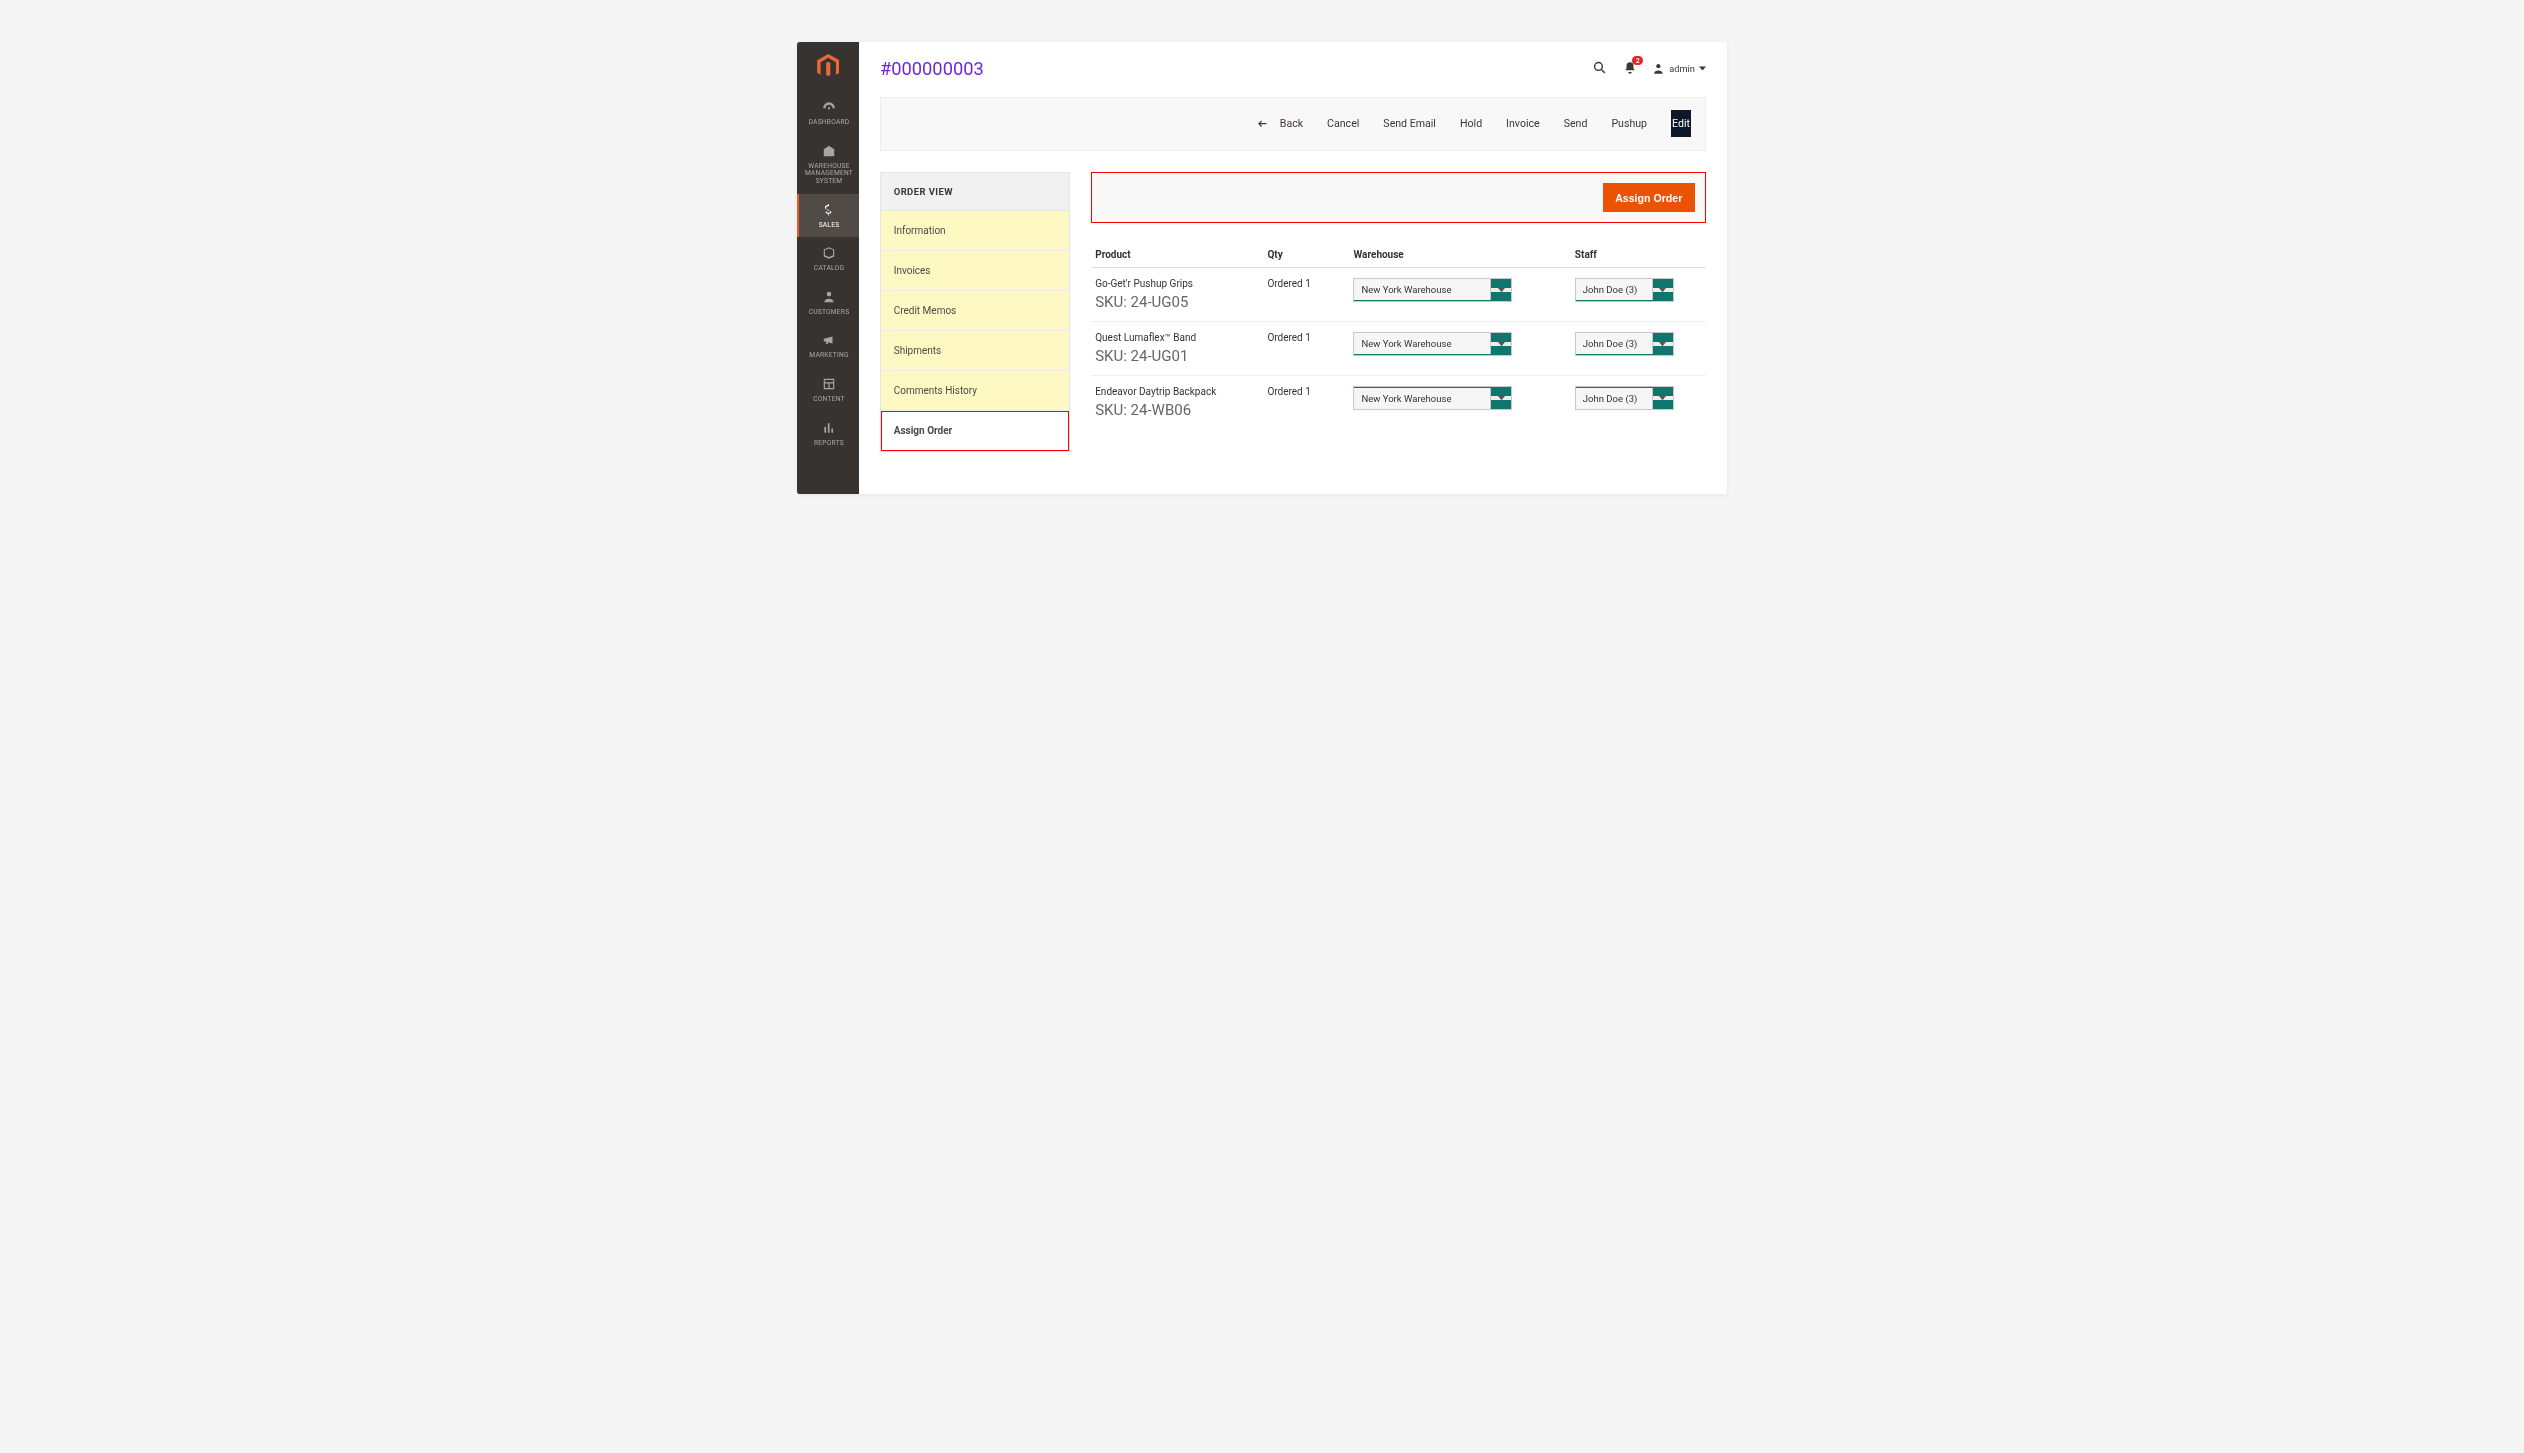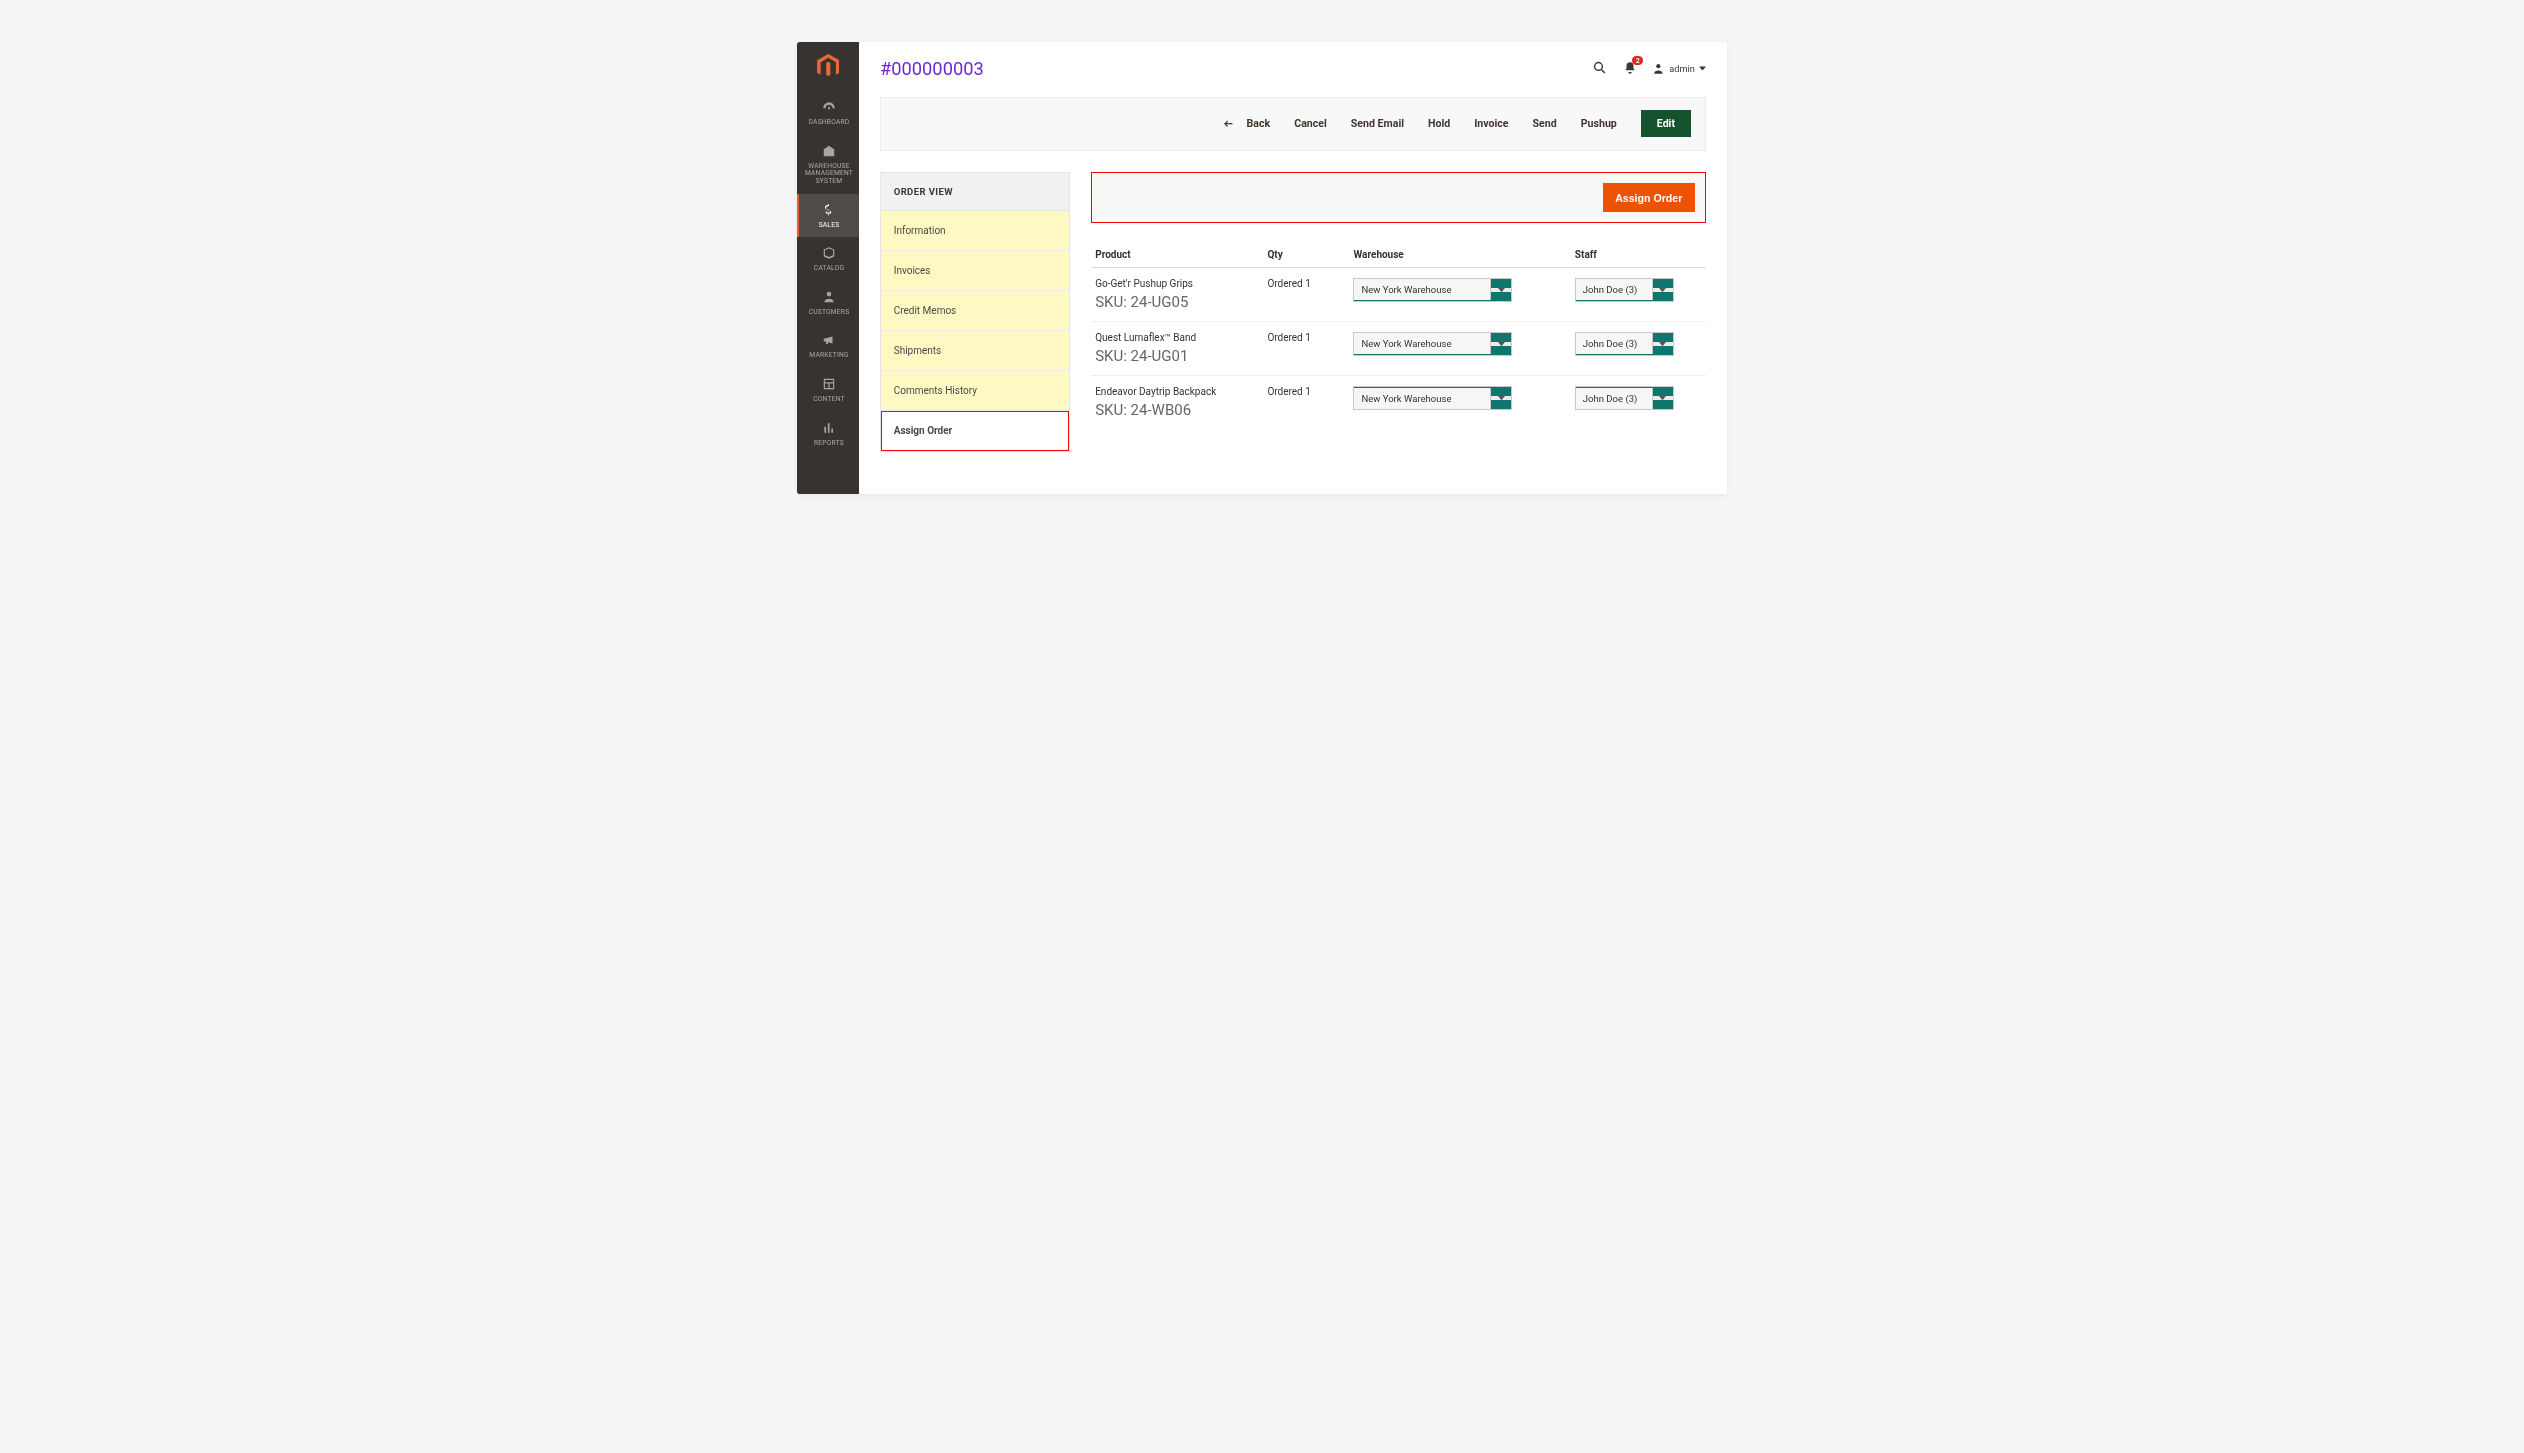--- a/index.html
+++ b/index.html
@@ -82,25 +82,25 @@
     background:#f8f8f8;
     border:0.7px solid #ececec;
     padding: 12.7px 14px;
     display:flex;
     justify-content:flex-end;
     align-items:center;
     gap: 24px;
     margin-bottom: 21px;
   }
   .toolbar .tb-btn {
-    font-size:10.6px; font-weight:700; color:#41362f; cursor:pointer;
+    font-size:10.6px; font-weight:400; color:#41362f; cursor:pointer;
     display:flex; align-items:center; gap:12px;
   }
   .toolbar .tb-btn.primary {
-    background:#14532d; color:#fff; padding:7px 16px;
+    background:#0f172a; color:#fff; padding:7px 1px;
   }
   .content-row { display:flex; gap:21px; align-items:flex-start; }
   
   .orderview {
     width: 190px; flex-shrink:0;
     border:0.7px solid #e5e5e5;
     background:#fef9c3;
   }
   .orderview .ov-header {
     padding:12.7px 12.7px;

